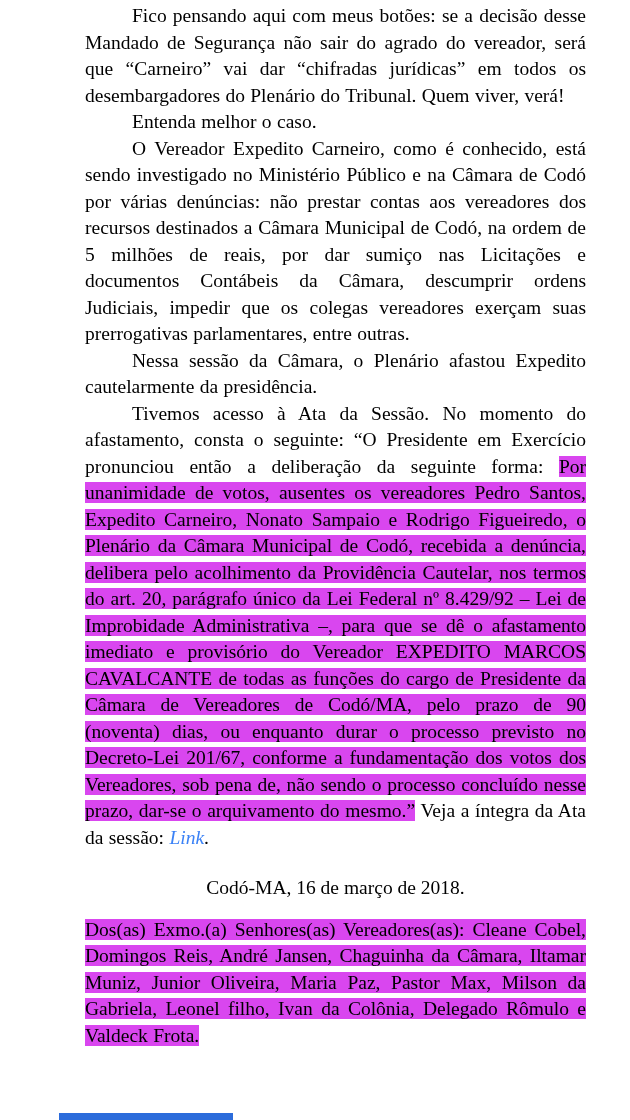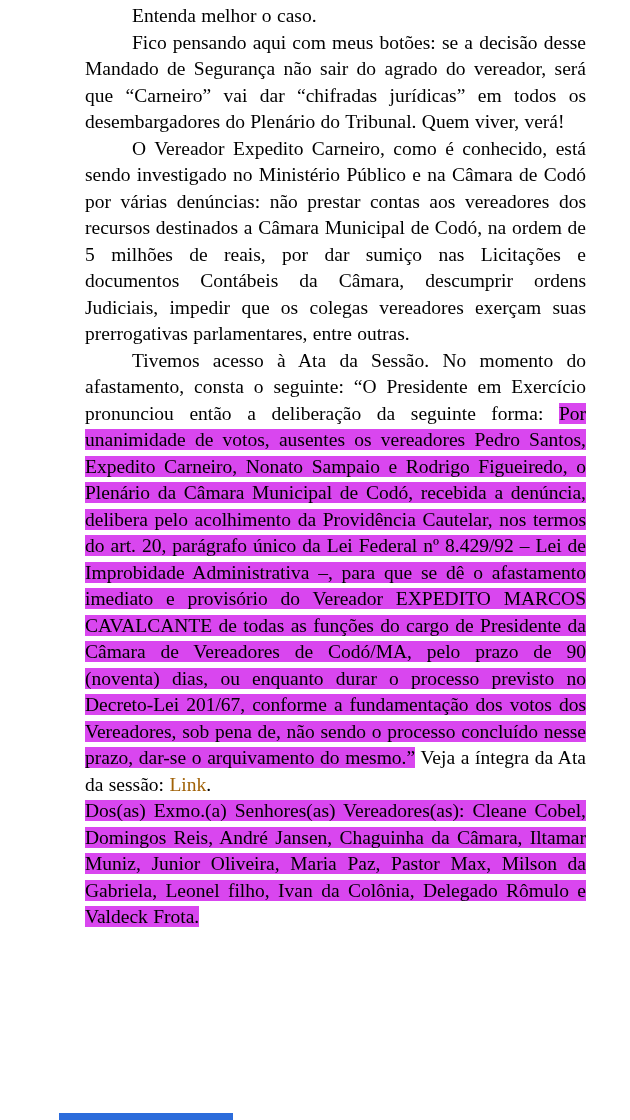--- a/index.html
+++ b/index.html
@@ -21,21 +21,22 @@
   p.body {
     margin: 0;
     font-size: 19.5px;
     line-height: 26.5px;
     text-align: justify;
     word-spacing: 0.5px;
   }
   p.indent { text-indent: 47px; }
   .hl { background: #d946ef; }
   .ata-link {
-    color: #a16207;
+    font-style: italic;
+    color: #3b82f6;
     text-decoration: none;
     cursor: pointer;
   }
   p.dateline {
     margin: 24px 0 15px 0;
     font-size: 19.5px;
     line-height: 26.5px;
     text-align: center;
     text-indent: 0;
   }
@@ -45,28 +46,30 @@
     bottom: 0;
     width: 174px;
     height: 7px;
   }
 </style>
 </head>
 <body>
 
 <div class="page">
 
+  <p class="body indent">Fico pensando aqui com meus botões: se a decisão desse Mandado de Segurança não sair do agrado do vereador, será que “Carneiro” vai dar “chifradas jurídicas” em todos os desembargadores do Plenário do Tribunal. Quem viver, verá!</p>
+
   <p class="body indent">Entenda melhor o caso.</p>
-
-  <p class="body indent">Fico pensando aqui com meus botões: se a decisão desse Mandado de Segurança não sair do agrado do vereador, será que “Carneiro” vai dar “chifradas jurídicas” em todos os desembargadores do Plenário do Tribunal. Quem viver, verá!</p>
 
   <p class="body indent">O Vereador Expedito Carneiro, como é conhecido, está sendo investigado no Ministério Público e na Câmara de Codó por várias denúncias: não prestar contas aos vereadores dos recursos destinados a Câmara Municipal de Codó, na ordem de 5 milhões de reais, por dar sumiço nas Licitações e documentos Contábeis da Câmara, descumprir ordens Judiciais, impedir que os colegas vereadores exerçam suas prerrogativas parlamentares, entre outras.</p>
 
 
+  <p class="body indent">Nessa sessão da Câmara, o Plenário afastou Expedito cautelarmente da presidência.</p>
 
   <p class="body indent"><span>Tivemos acesso à Ata da Sessão. No momento do afastamento, consta o seguinte: “O Presidente em Exercício pronunciou então a deliberação da seguinte forma: </span><span class="hl">Por unanimidade de votos, ausentes os vereadores Pedro Santos, Expedito Carneiro, Nonato Sampaio e Rodrigo Figueiredo, o Plenário da Câmara Municipal de Codó, recebida a denúncia, delibera pelo acolhimento da Providência Cautelar, nos termos do art. 20, parágrafo único da Lei Federal nº 8.429/92 – Lei de Improbidade Administrativa –, para que se dê o afastamento imediato e provisório do Vereador EXPEDITO MARCOS CAVALCANTE de todas as funções do cargo de Presidente da Câmara de Vereadores de Codó/MA, pelo prazo de 90 (noventa) dias, ou enquanto durar o processo previsto no Decreto-Lei 201/67, conforme a fundamentação dos votos dos Vereadores, sob pena de, não sendo o processo concluído nesse prazo, dar-se o arquivamento do mesmo.”</span><span> Veja a íntegra da Ata da sessão: </span><span class="ata-link">Link</span><span>.</span></p>
 
+  <p class="dateline">Codó-MA, 16 de março de 2018.</p>
 
   <p class="body"><span class="hl">Dos(as) Exmo.(a) Senhores(as) Vereadores(as): Cleane Cobel, Domingos Reis, André Jansen, Chaguinha da Câmara, Iltamar Muniz, Junior Oliveira, Maria Paz, Pastor Max, Milson da Gabriela, Leonel filho, Ivan da Colônia, Delegado Rômulo e Valdeck Frota.</span></p>
 
 </div>
 
 <div class="bottom-bar" style="background-color: rgb(44, 108, 219);"></div>
 
 </body></html>

